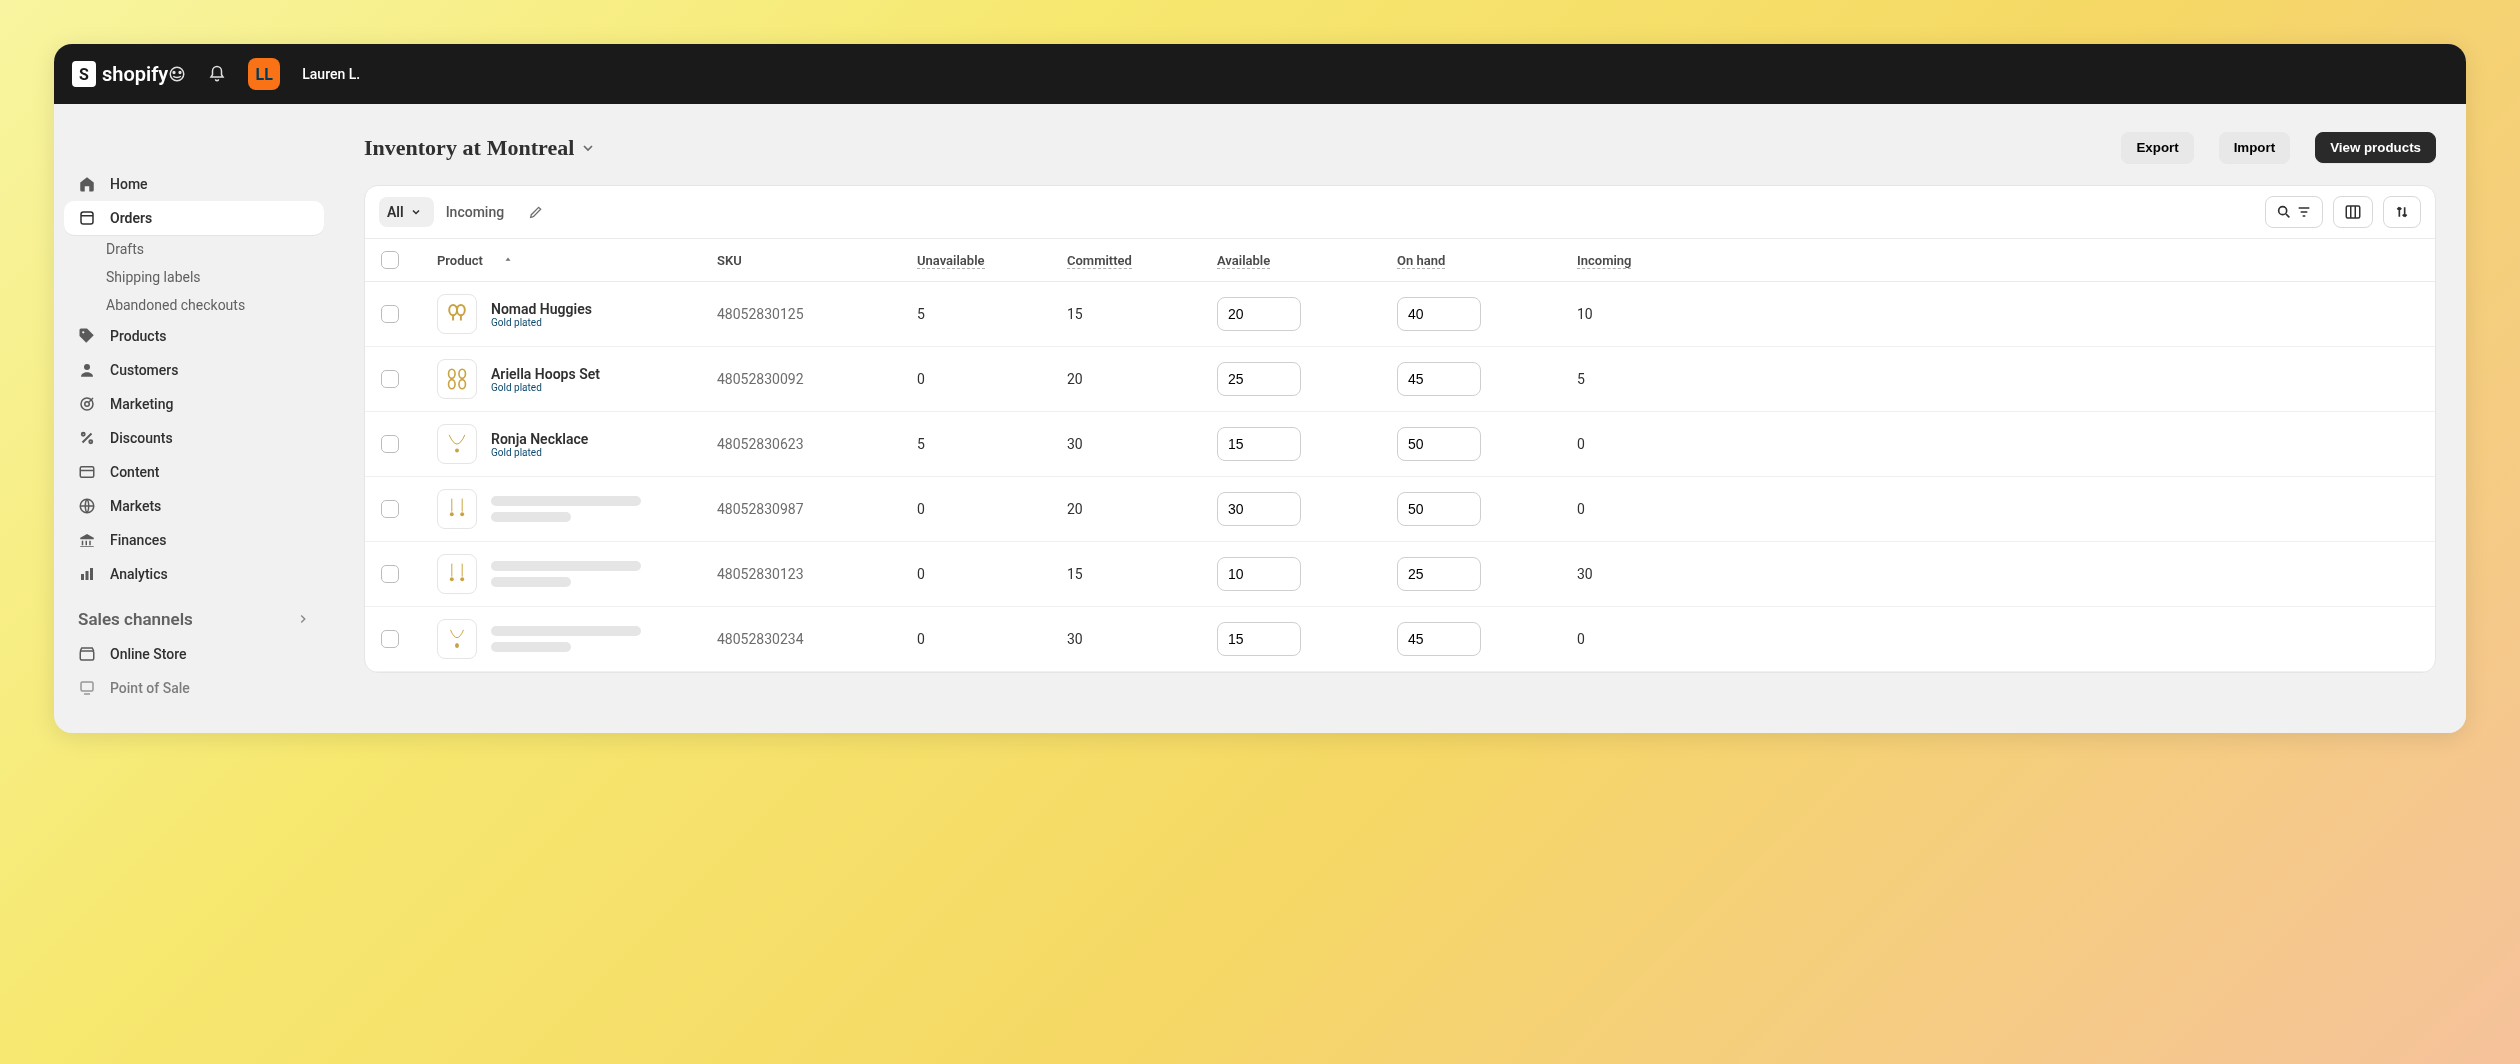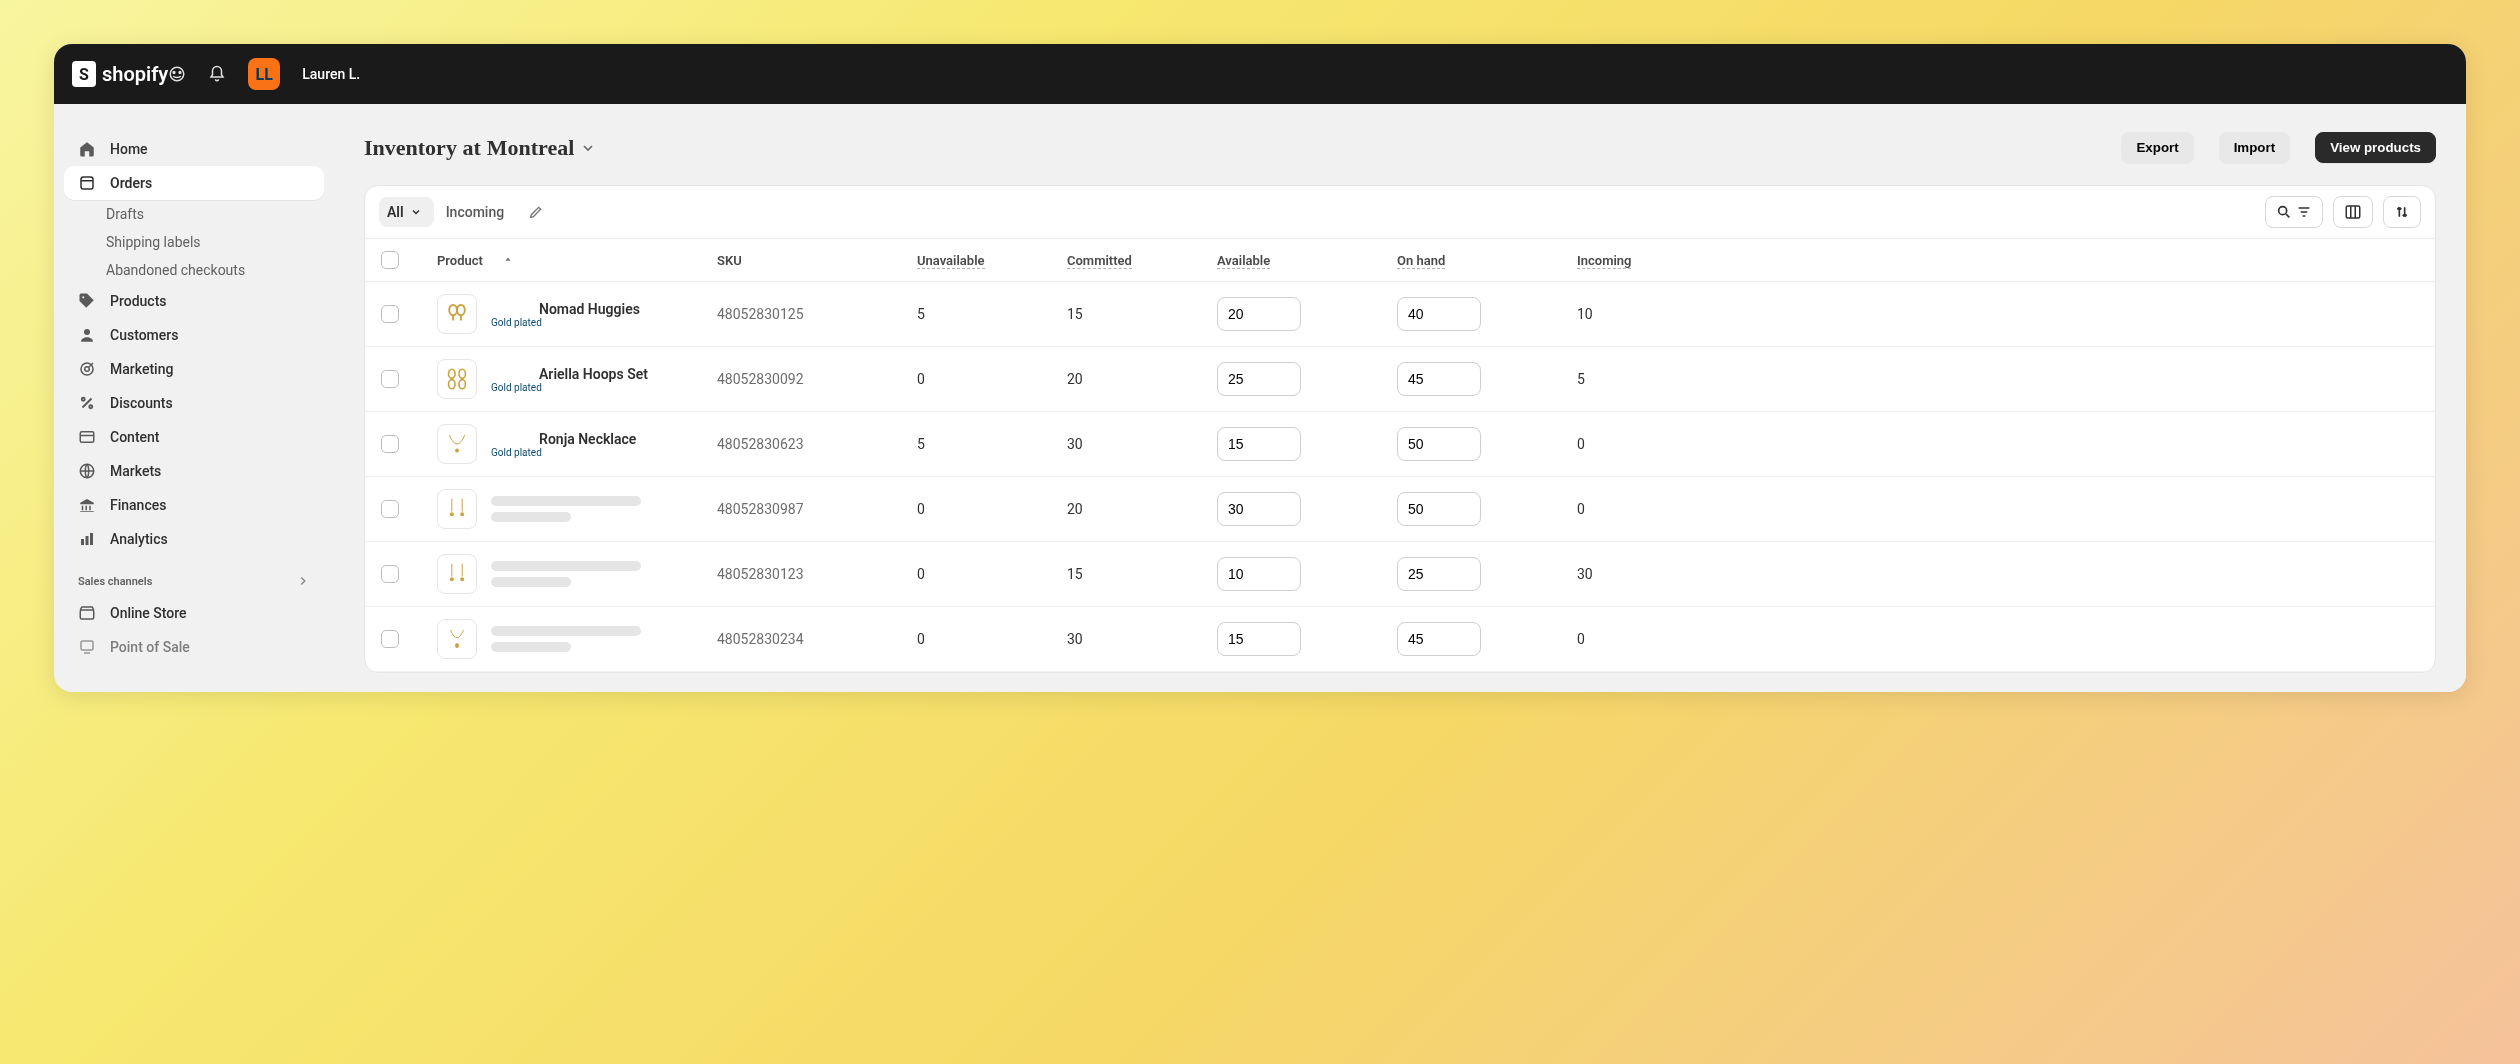--- a/index.html
+++ b/index.html
@@ -87,20 +87,21 @@
   color: #003a5c;
   font-weight: 700;
   font-size: 16px;
 }
 .layout {
   display: flex;
 }
 .sidebar {
   width: 280px;
   padding: 28px 10px;
+  margin-top: 35px;
 }
 .nav-item {
   display: flex;
   align-items: center;
   gap: 14px;
   padding: 8px 14px;
   border-radius: 10px;
   color: #303030;
   font-weight: 500;
   cursor: pointer;
@@ -111,21 +112,21 @@
   box-shadow: 0 1px 0 rgba(0,0,0,0.05);
 }
 .nav-sub {
   padding: 6px 14px 6px 42px;
   color: #616161;
   cursor: pointer;
 }
 .nav-section {
   color: #616161;
   font-weight: 600;
-  font-size: 11px;
+  font-size: 17px;
   padding: 18px 14px 8px;
   display:flex;
   align-items:center;
   justify-content:space-between;
 }
 .icon {
   width: 18px; height: 18px;
   display: inline-flex;
   align-items: center;
   justify-content: center;
@@ -244,21 +245,21 @@
   align-items: center;
   gap: 14px;
 }
 .thumb {
   width: 40px; height: 40px;
   border: 1px solid #e5e5e5;
   border-radius: 8px;
   background: #fff;
   display:flex;align-items:center;justify-content:center;
 }
-.prod-name { font-weight: 600; margin-left: 48px; }
+.prod-name { font-weight: 600; }
 .prod-var { color: #0c4a6e; font-size: 10px; }
 .sku { color: #6d6d6d; }
 .num { color: #303030; }
 .qty-input {
   width: 84px;
   border: 1px solid #cfcfcf;
   border-radius: 8px;
   padding: 8px 10px;
   font-size: 14px;
 }

